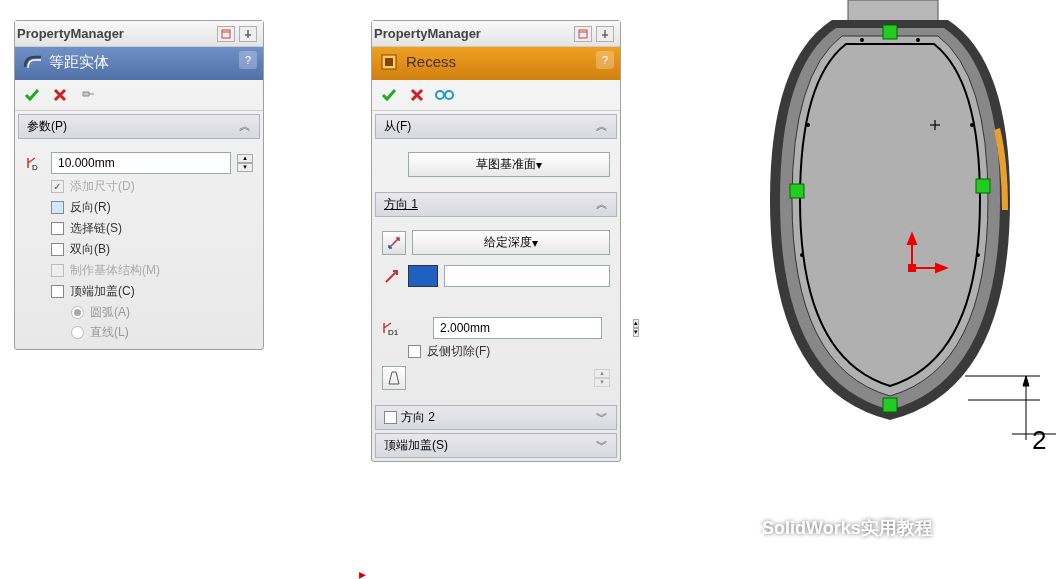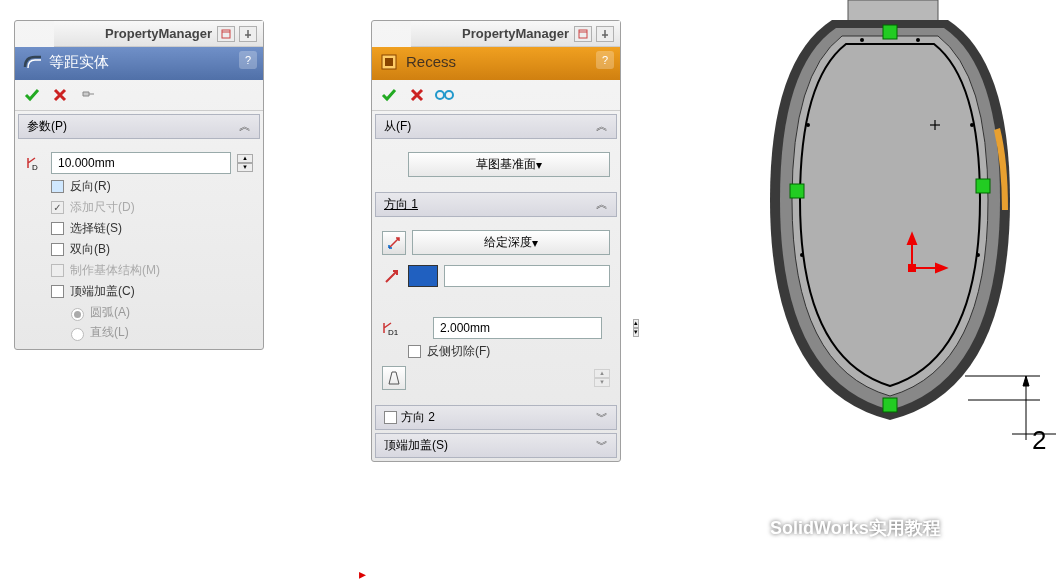--- a/index.html
+++ b/index.html
@@ -10,24 +10,22 @@
       border: 1px solid #a0a0a0;
       border-radius: 3px;
     }
     .panel-left { left: 14px; top: 20px; width: 250px; }
     .panel-right { left: 371px; top: 20px; width: 250px; }
     .pm-header {
       background: linear-gradient(#f8f8f8, #e4e4e4);
       padding: 5px 2px;
       display: flex;
       align-items: center;
-      justify-content: center;
       position: relative;
       border-bottom: 1px solid #ccc;
-      margin-left: 39px;
     }
     .pm-title { color: #444; font-weight: bold; font-size: 13px; }
     .pm-icons { position: absolute; right: 6px; display: flex; gap: 4px; }
     .hdr-icon { width: 18px; height: 16px; display: flex; align-items: center; justify-content: center; border: 1px solid #b0b0b0; background: #eee; cursor: pointer; }
     .title-bar {
       background: linear-gradient(#7090c8, #5070a8);
       padding: 6px 8px;
       display: flex;
       color: #fff;
       position: relative;
@@ -68,21 +66,21 @@
     .spinner span { height: 9px; background: #eee; border: 1px solid #aaa; text-align: center; font-size: 7px; line-height: 6px; cursor: pointer; }
     .chk-row { display: flex; align-items: center; gap: 6px; margin: 4px 0 4px 26px; font-size: 12px; color: #333; }
     .chk-row.disabled { color: #aaa; }
     .chk { width: 13px; height: 13px; border: 1px solid #888; background: #fff; display: inline-flex; align-items: center; justify-content: center; font-size: 10px; color: #555; }
     .chk.checked::after { content: "✓"; }
     .chk.disabled { background: #eee; border-color: #bbb; }
     .radio { width: 13px; height: 13px; border: 1px solid #888; border-radius: 50%; background: #fff; display: inline-flex; align-items: center; justify-content: center; }
     .radio.checked::after { content: ""; width: 7px; height: 7px; background: #333; border-radius: 50%; }
     .radio.disabled { border-color: #bbb; }
     .radio.disabled.checked::after { background: #aaa; }
-    .radio-row { margin-left: 46px; font-size: 12px; display: flex; align-items: flex-end; gap: 6px; margin-top: 3px; color: #999; }
+    .radio-row { margin-left: 46px; font-size: 12px; display: flex; align-items: center; gap: 6px; margin-top: 3px; color: #999; }
     .dropdown {
       flex: 1;
       background: linear-gradient(#fff, #e8e8e8);
       border: 1px solid #9aa;
       padding: 3px 6px;
       font-size: 12px;
       display: flex;
       justify-content: center;
       align-items: center;
       cursor: pointer;
@@ -121,21 +119,20 @@
     .watermark {
       position: absolute;
       left: 740px;
       top: 516px;
       color: #fff;
       text-shadow: 0 0 4px rgba(0,0,0,0.6);
       font-size: 18px;
       font-weight: bold;
       display: flex;
       align-items: center;
-      gap: 8px;
     }
     .wechat-icon {
       width: 22px; height: 22px;
       position: relative;
     }
     .dim-label {
       position: absolute;
       left: 1032px;
       top: 425px;
       font-size: 26px;
@@ -198,27 +195,27 @@
             <path d="M2 3 L2 13 M2 8 L9 3" stroke="#c33" stroke-width="1.5" fill="none"></path>
             <text x="6" y="15" font-size="8" fill="#000">D</text>
           </svg>
         </span>
       <input class="input-box" value="10.000mm" style="">
       <div class="spinner">
           <span>▴</span>
           <span>▾</span>
         </div>
     </div>
+    <div class="chk-row disabled">
+      <span class="chk checked disabled"></span>
+      <span>添加尺寸(D)</span>
+    </div>
     <div class="chk-row">
       <span class="chk" style="background:#d0e8ff;"></span>
       <span>反向(R)</span>
-    </div>
-    <div class="chk-row disabled">
-      <span class="chk checked disabled"></span>
-      <span>添加尺寸(D)</span>
     </div>
     <div class="chk-row">
       <span class="chk"></span>
       <span>选择链(S)</span>
     </div>
     <div class="chk-row">
       <span class="chk"></span>
       <span>双向(B)</span>
     </div>
     <div class="chk-row disabled">

